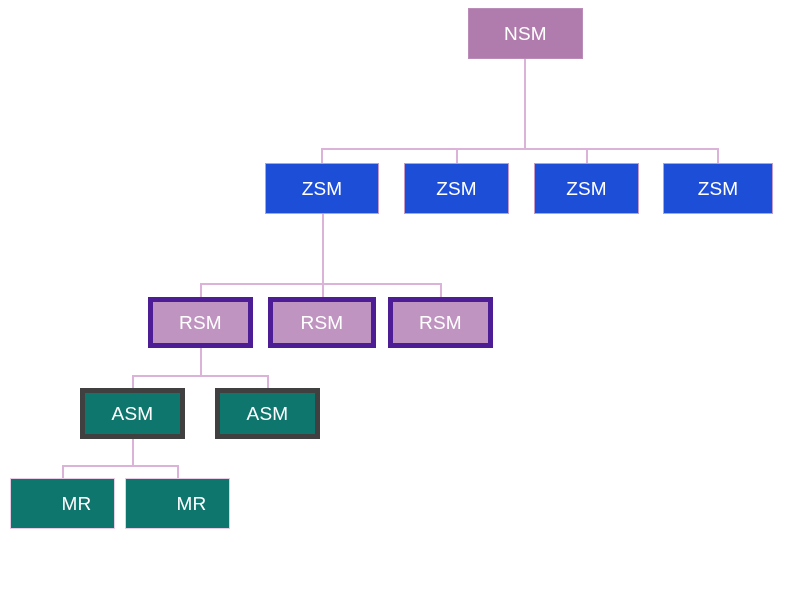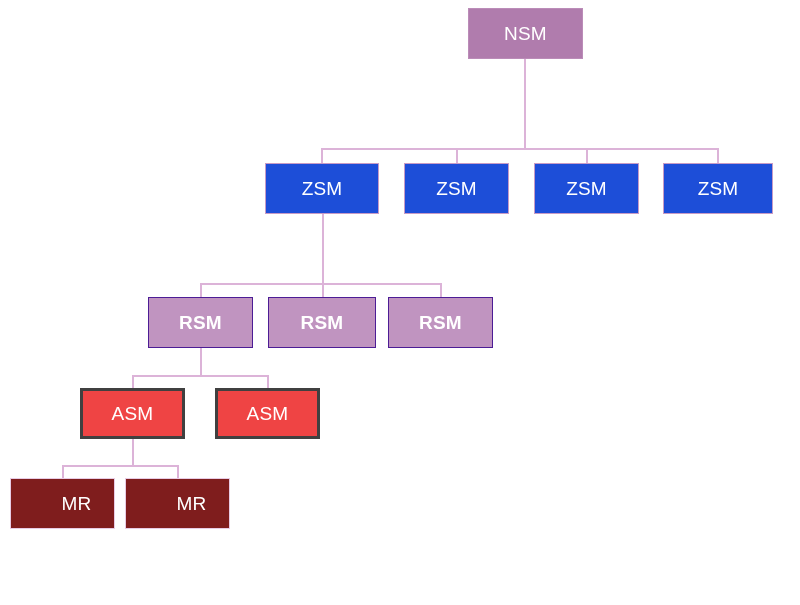--- a/index.html
+++ b/index.html
@@ -33,29 +33,28 @@
   .node.level-nsm {
     background: #b07cad;
     border: 1px solid #bb8cb8;
   }
   .node.level-zsm {
     background: #1d4ed8;
     border: 1px solid #c79bc5;
   }
   .node.level-rsm {
     background: #c094c0;
-    border: 1px solid #4c1d95;
-    font-weight: bold;
+    border: 5px solid #4c1d95;
   }
   .node.level-asm {
-    background: #ef4444;
-    border: 3px solid #404040;
+    background: #0f766e;
+    border: 5px solid #404040;
   }
   .node.level-mr {
-    background: #7f1d1d;
+    background: #0f766e;
     border: 1px solid #e8cce5;
     padding-left: 28px;
   }
   .connector {
     position: absolute;
     background: #dcb3d8;
     z-index: 1;
   }
   .connector.v {
     width: 2px;

